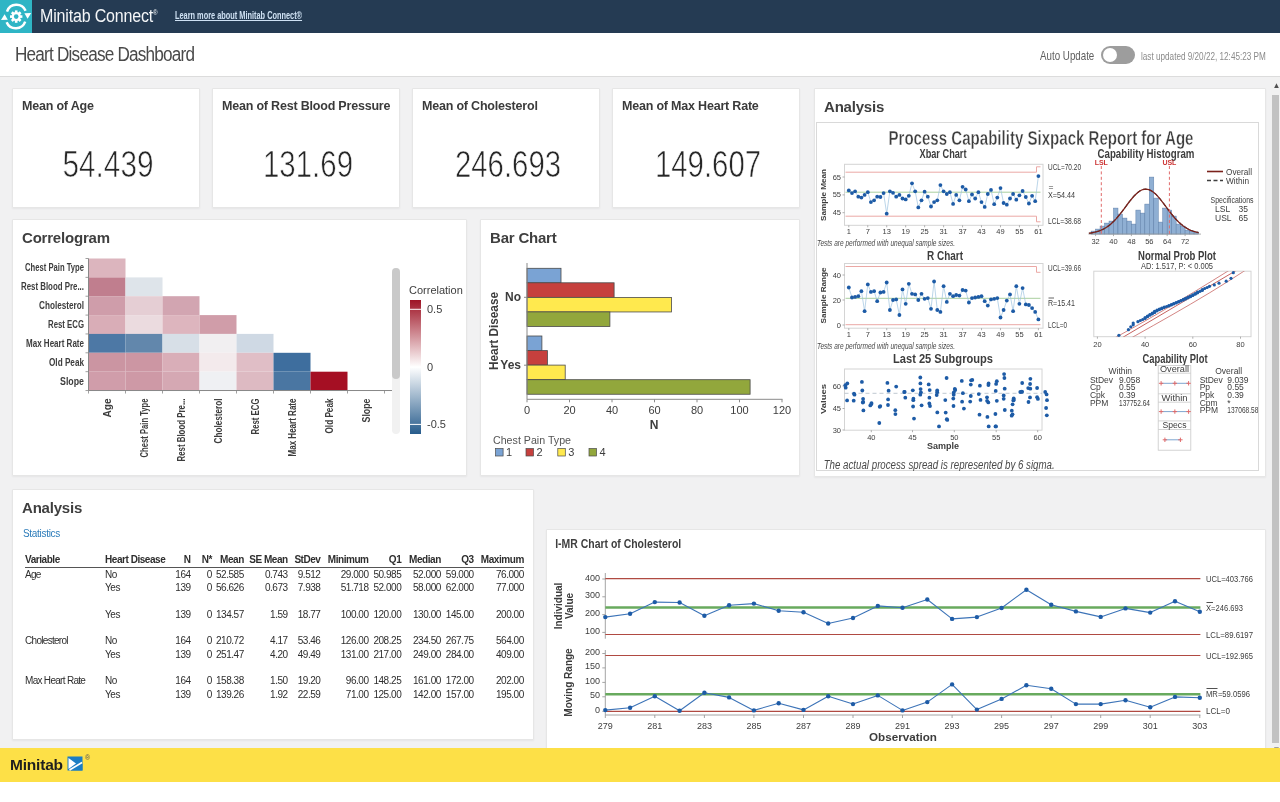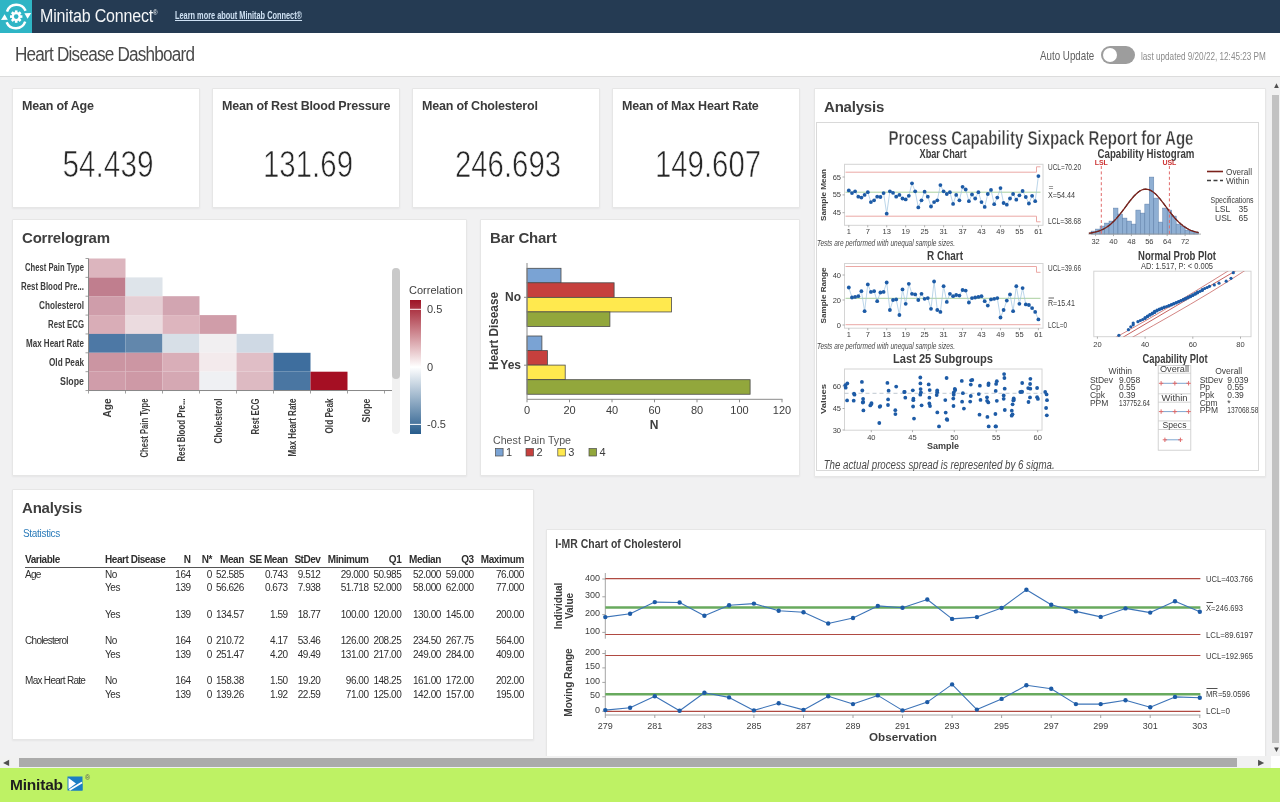--- a/index.html
+++ b/index.html
@@ -35,21 +35,21 @@
             font-weight:normal; letter-spacing:-0.45px; }
 table.st td.l, table.st th.l { text-align:left; }
 table.st td.v { text-align:left; letter-spacing:-0.7px; }
 table.st thead th { font-weight:bold; border-bottom:1px solid #555; height:17px; vertical-align:bottom; padding-bottom:2px; }
 table.st tr.sp td { height:12.4px; }
 .vscroll { position:absolute; left:1271px; top:77px; width:9px; height:679px; background:#f1f1f1; }
 .vthumb { position:absolute; left:1272px; top:95px; width:7px; height:648px; background:#c2c2c2; }
 .hscroll { position:absolute; left:0px; top:756px; width:1271px; height:12px; background:#f1f1f1; }
 .hthumb { position:absolute; left:19px; top:757.5px; width:1218px; height:9px; background:#ababab; }
 .arrow { position:absolute; font-size:8px; color:#505050; }
-.footer { position:absolute; left:0; top:768px; width:1280px; height:34px; background:#bef264; }
+.footer { position:absolute; left:0; top:748px; width:1280px; height:34px; background:#fde047; }
 .mlogo { position:absolute; left:10px; top:8px; font-size:15.5px; font-weight:bold; color:#1f1f1f;
           letter-spacing:-0.2px; }
 </style></head>
 <body>
 <div class="nav">
   <div class="logo"><svg width="32" height="33" viewBox="0 0 32 33">
     <g stroke="#fff" stroke-width="2.5" fill="none">
       <path d="M 7.0,11.6 A 10.0,10.0 0 0 1 25.6,10.8"></path>
       <path d="M 25.2,21.6 A 10.0,10.0 0 0 1 6.6,22.2"></path>
     </g>

